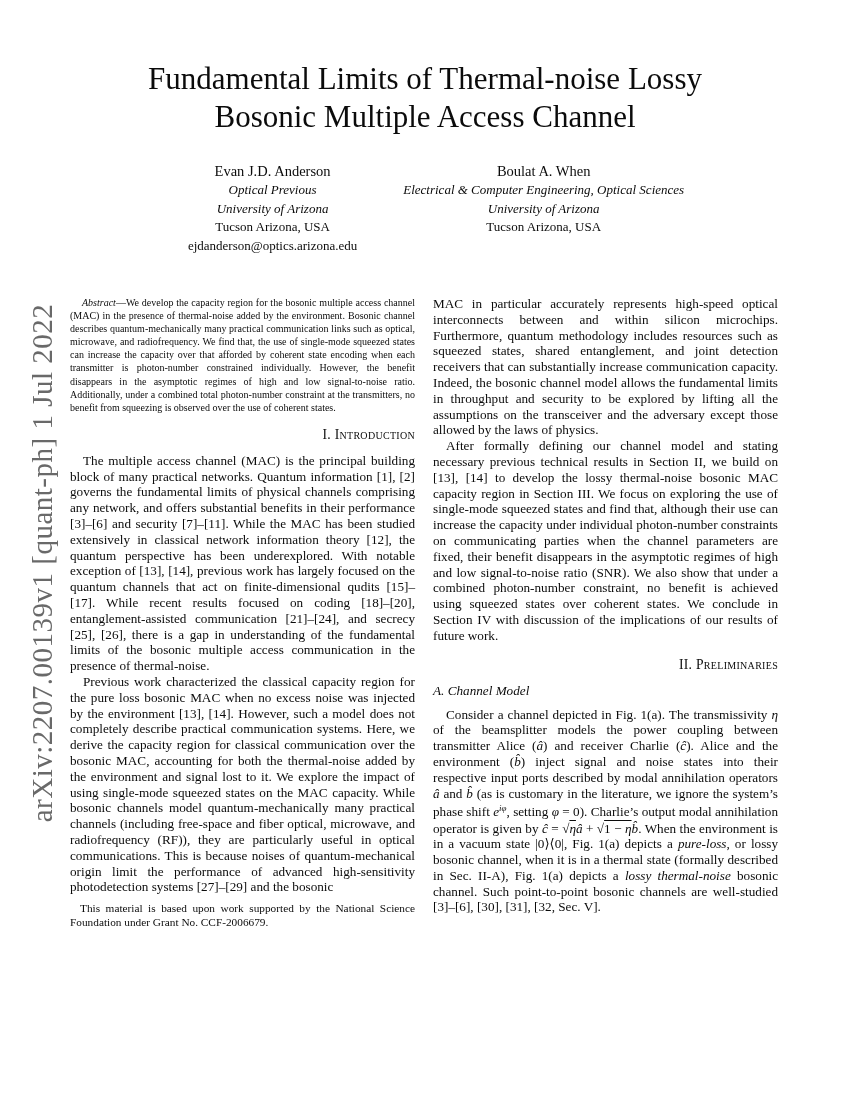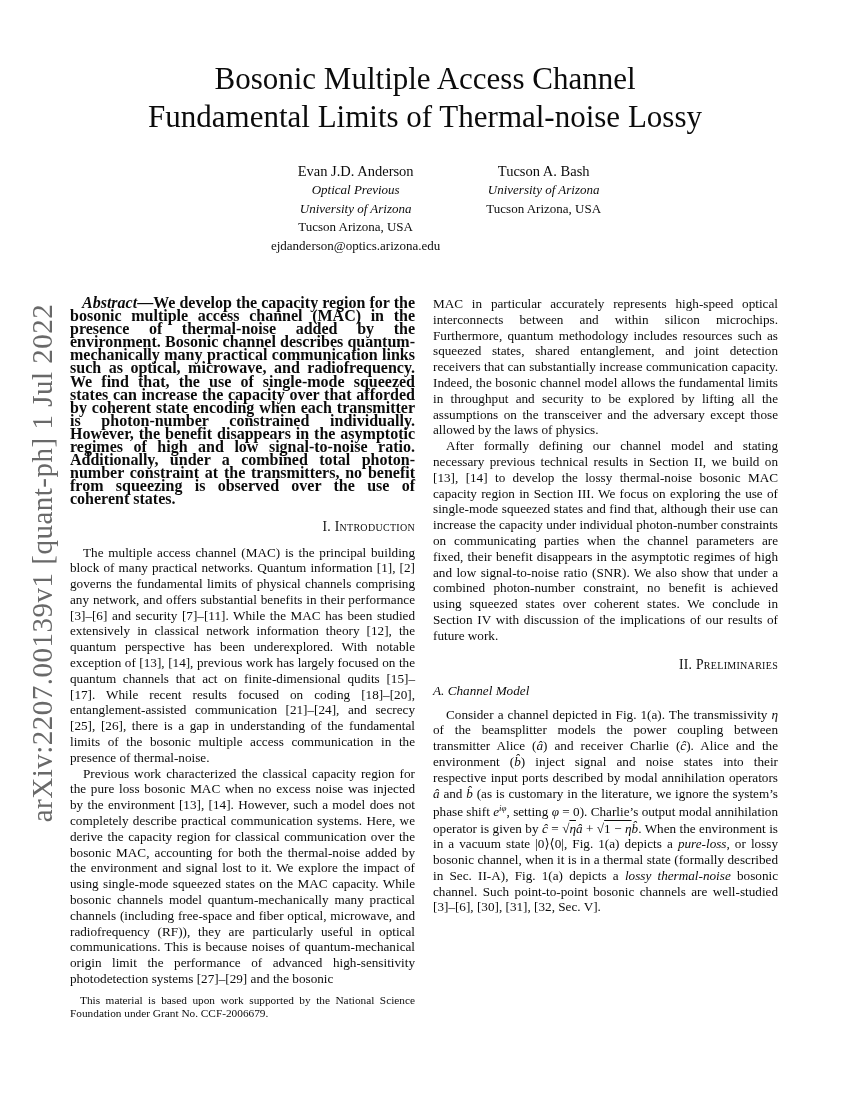--- a/index.html
+++ b/index.html
@@ -47,22 +47,22 @@
   .columns {
     display:flex;
     gap:18px;
     margin-left:70px;
     margin-top:41px;
     width:708px;
   }
   .col { width:345px; }
   p { margin:0; }
   .abstract {
-    font-weight:bold;
-    font-size:16px;
+    font-weight:normal;
+    font-size:10px;
     line-height:13.1px;
     text-align:justify;
     text-indent:12px;
   }
   .body-par {
     font-size:13.2px;
     line-height:15.8px;
     text-align:justify;
   }
   .indent { text-indent:13px; }
@@ -91,34 +91,35 @@
   sup { font-size:9px; }
 </style>
 </head>
 <body>
 
 <div class="page">
 
   <div class="arxiv-banner">arXiv:2207.00139v1  [quant-ph]  1 Jul 2022</div>
 
   <h1 class="title" style="margin-top:0;">
+    <div>Fundamental Limits of Thermal-noise Lossy</div>
     <div>Bosonic Multiple Access Channel</div>
-    <div>Fundamental Limits of Thermal-noise Lossy</div>
   </h1>
 
   <div class="authors">
     <div class="author-block">
       <div class="author-name">Evan J.D. Anderson</div>
       <div class="author-line it">Optical Previous</div>
       <div class="author-line it">University of Arizona</div>
       <div class="author-line">Tucson Arizona, USA</div>
       <div class="author-line">ejdanderson@optics.arizona.edu</div>
     </div>
     <div class="author-block">
-      <div class="author-name">Tucson A. Bash</div>
+      <div class="author-name">Boulat A. When</div>
+      <div class="author-line it">Electrical &amp; Computer Engineering, Optical Sciences</div>
       <div class="author-line it">University of Arizona</div>
       <div class="author-line">Tucson Arizona, USA</div>
     </div>
   </div>
 
   <div class="columns">
 
     <div class="col">
       <p class="abstract"><i>Abstract</i>—We develop the capacity region for the bosonic multiple access channel (MAC) in the presence of thermal-noise added by the environment. Bosonic channel describes quantum-mechanically many practical communication links such as optical, microwave, and radiofrequency. We find that, the use of single-mode squeezed states can increase the capacity over that afforded by coherent state encoding when each transmitter is photon-number constrained individually. However, the benefit disappears in the asymptotic regimes of high and low signal-to-noise ratio. Additionally, under a combined total photon-number constraint at the transmitters, no benefit from squeezing is observed over the use of coherent states.</p>
       <h3 class="sec-heading">I. Introduction</h3>

